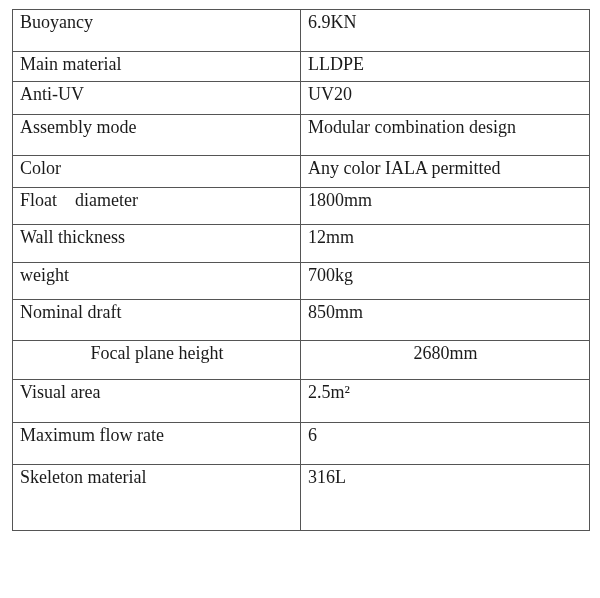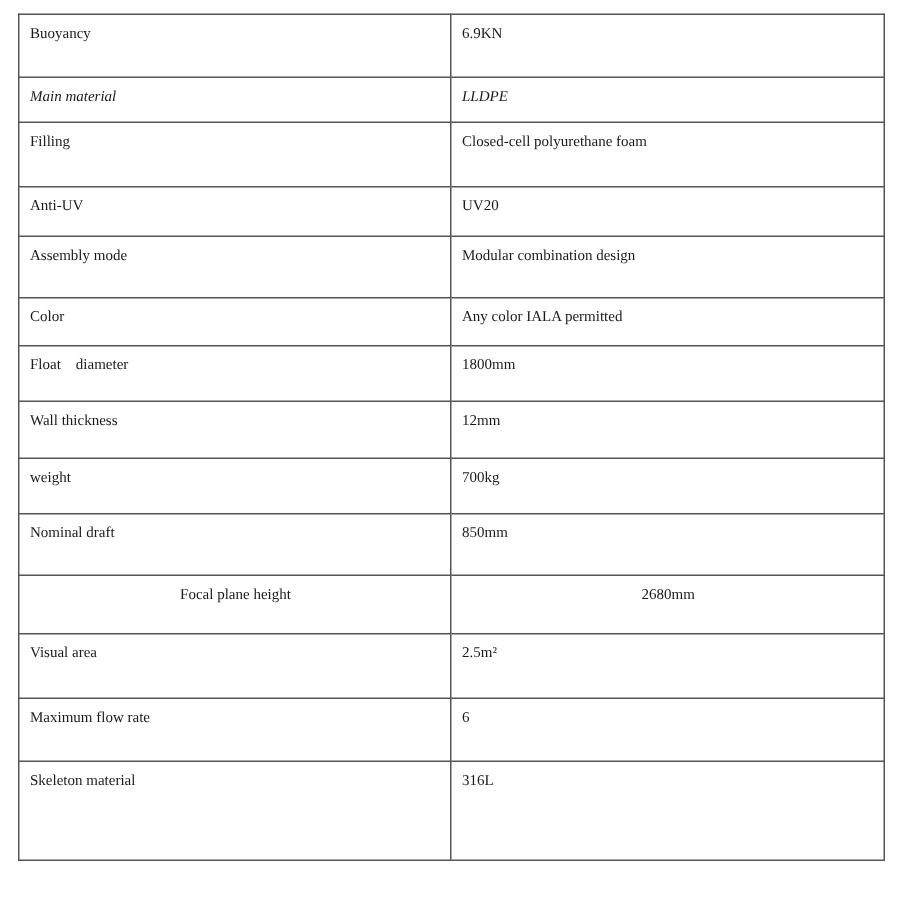--- a/index.html
+++ b/index.html
@@ -3,21 +3,21 @@
   <meta charset="utf-8">
   <style>
     html, body { margin: 0; padding: 0; background: #ffffff; }
     body { width: 600px; height: 598px; position: relative; overflow: hidden; }
     .spec-table {
       position: absolute; left: 12px; top: 9px;
       width: 578px;
       border-collapse: collapse;
       table-layout: fixed;
       font-family: "Liberation Serif", serif;
-      font-size: 10px;
+      font-size: 18px;
       color: #1a1a1a;
     }
     .spec-table td {
       border: 1.5px solid #555555;
       vertical-align: top;
       padding: 4px 6px 0 7px;
       line-height: 17px;
       overflow: hidden;
       white-space: nowrap;
     }
@@ -26,27 +26,23 @@
   </style>
 </head>
 <body>
 
 <table class="spec-table">
   <tbody id="spec-body">
     <tr style="height: 42px;">
       <td class="label">Buoyancy</td>
       <td class="value">6.9KN</td>
     </tr>
-    <tr style="height: 30px; font-style: italic;">
+    <tr style="height: 30px;">
       <td class="label">Main material</td>
       <td class="value">LLDPE</td>
-    </tr>
-    <tr style="height: 43px;">
-      <td class="label">Filling</td>
-      <td class="value">Closed-cell polyurethane foam</td>
     </tr>
     <tr style="height: 33px;">
       <td class="label">Anti-UV</td>
       <td class="value">UV20</td>
     </tr>
     <tr style="height: 41px; padding-left: 36px;">
       <td class="label">Assembly mode</td>
       <td class="value">Modular combination design</td>
     </tr>
     <tr style="height: 32px; padding-left: 41px;">

